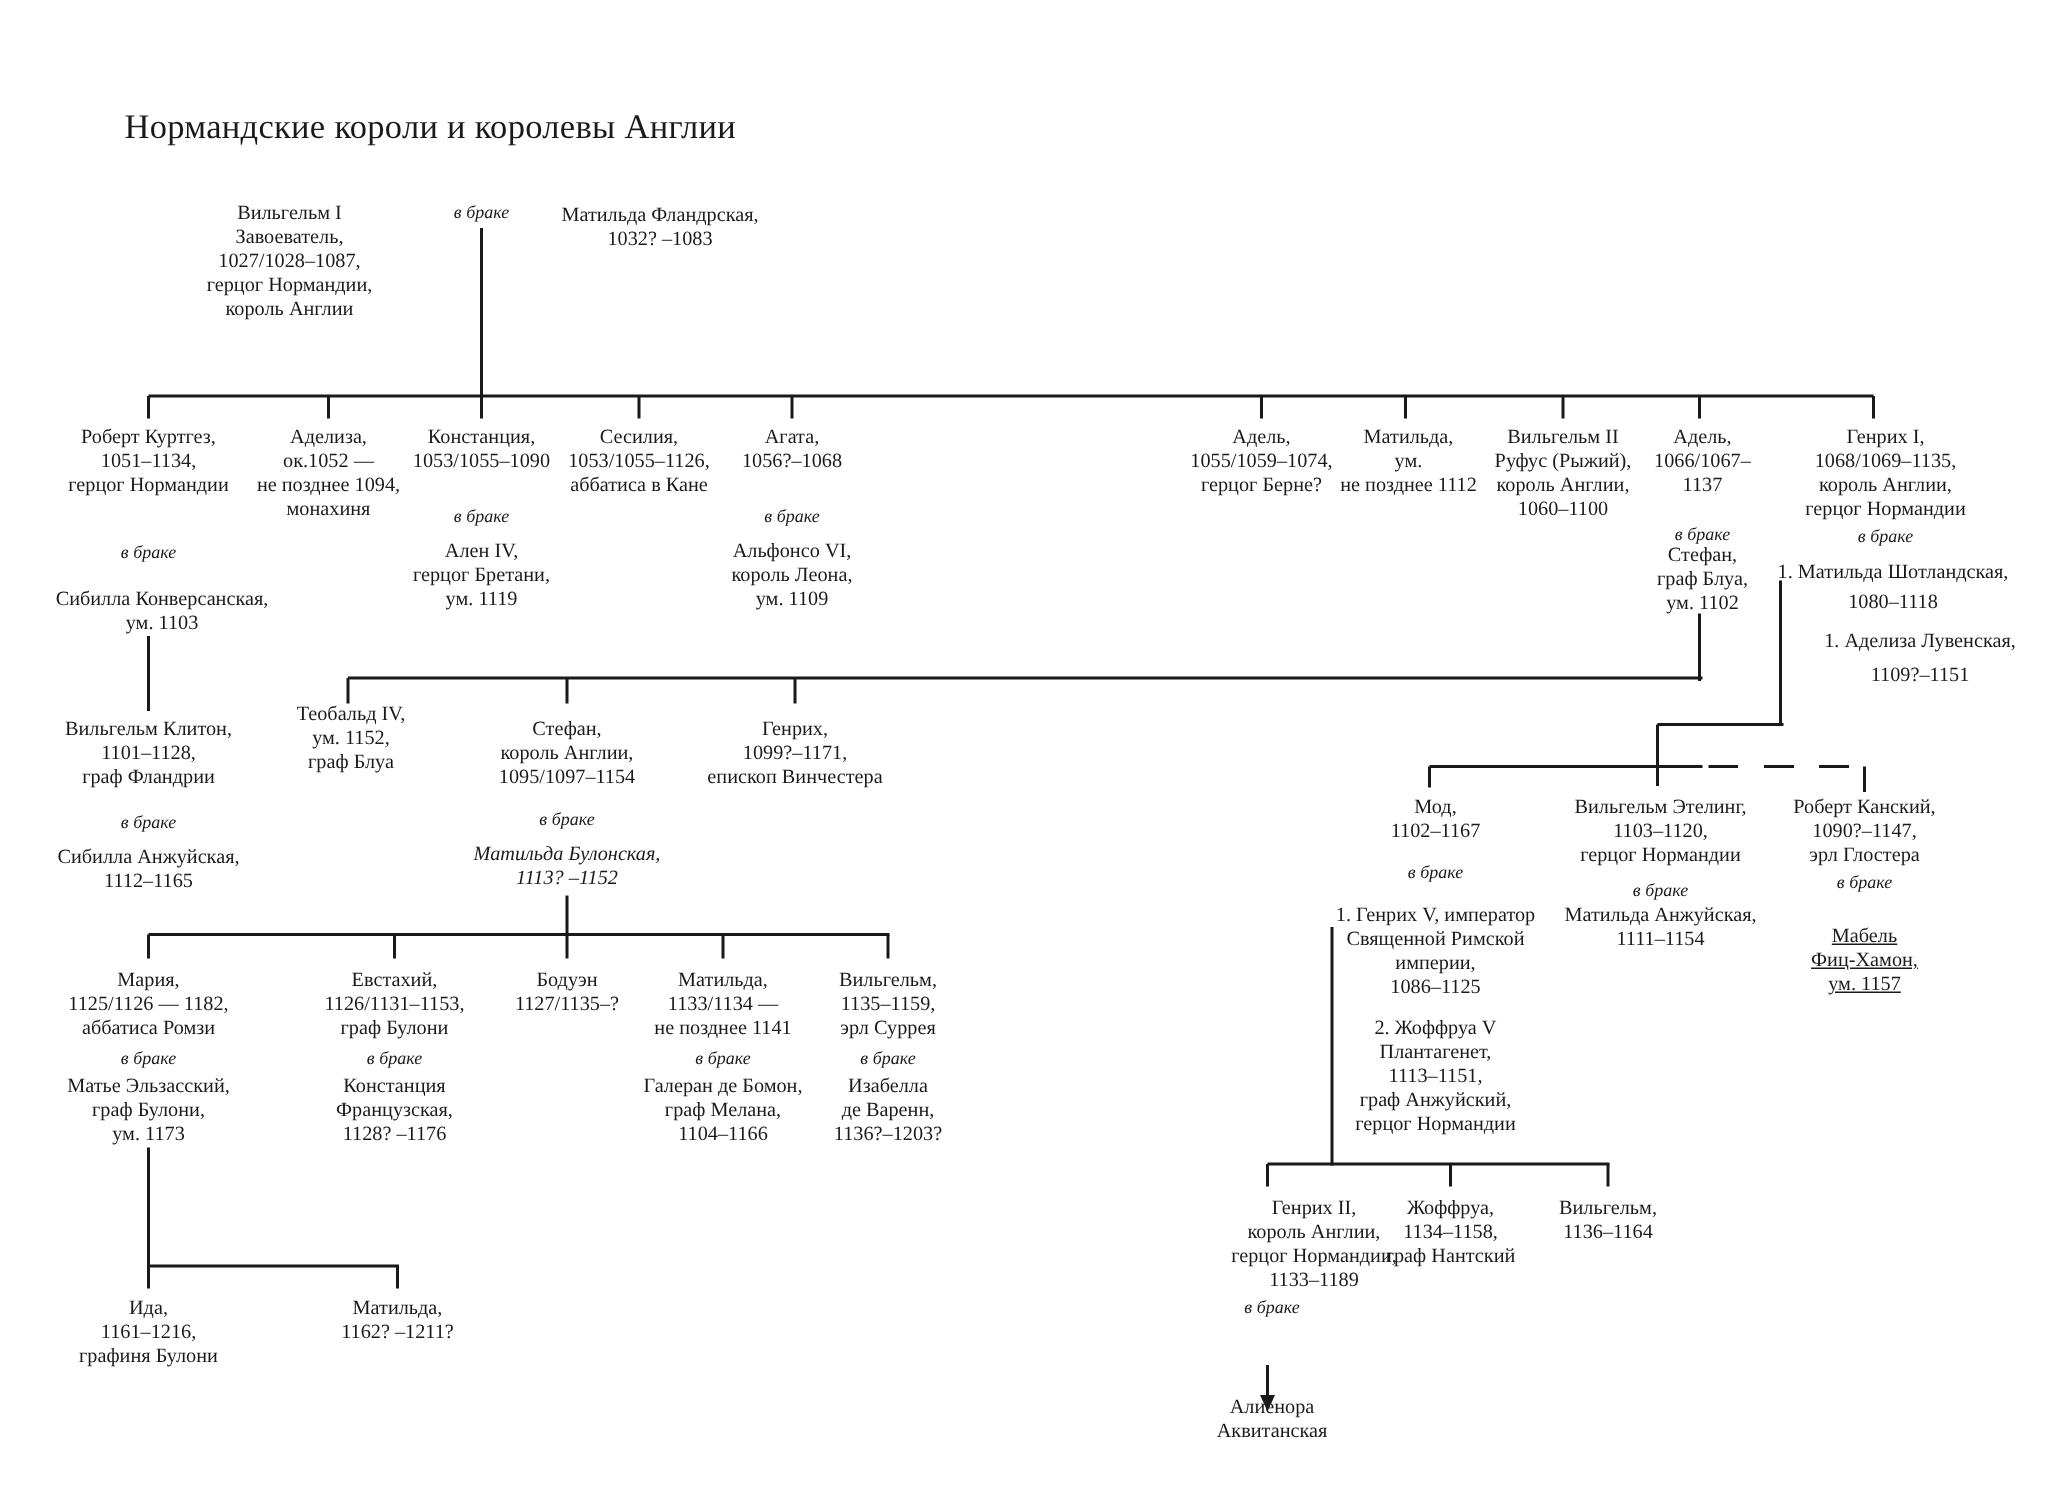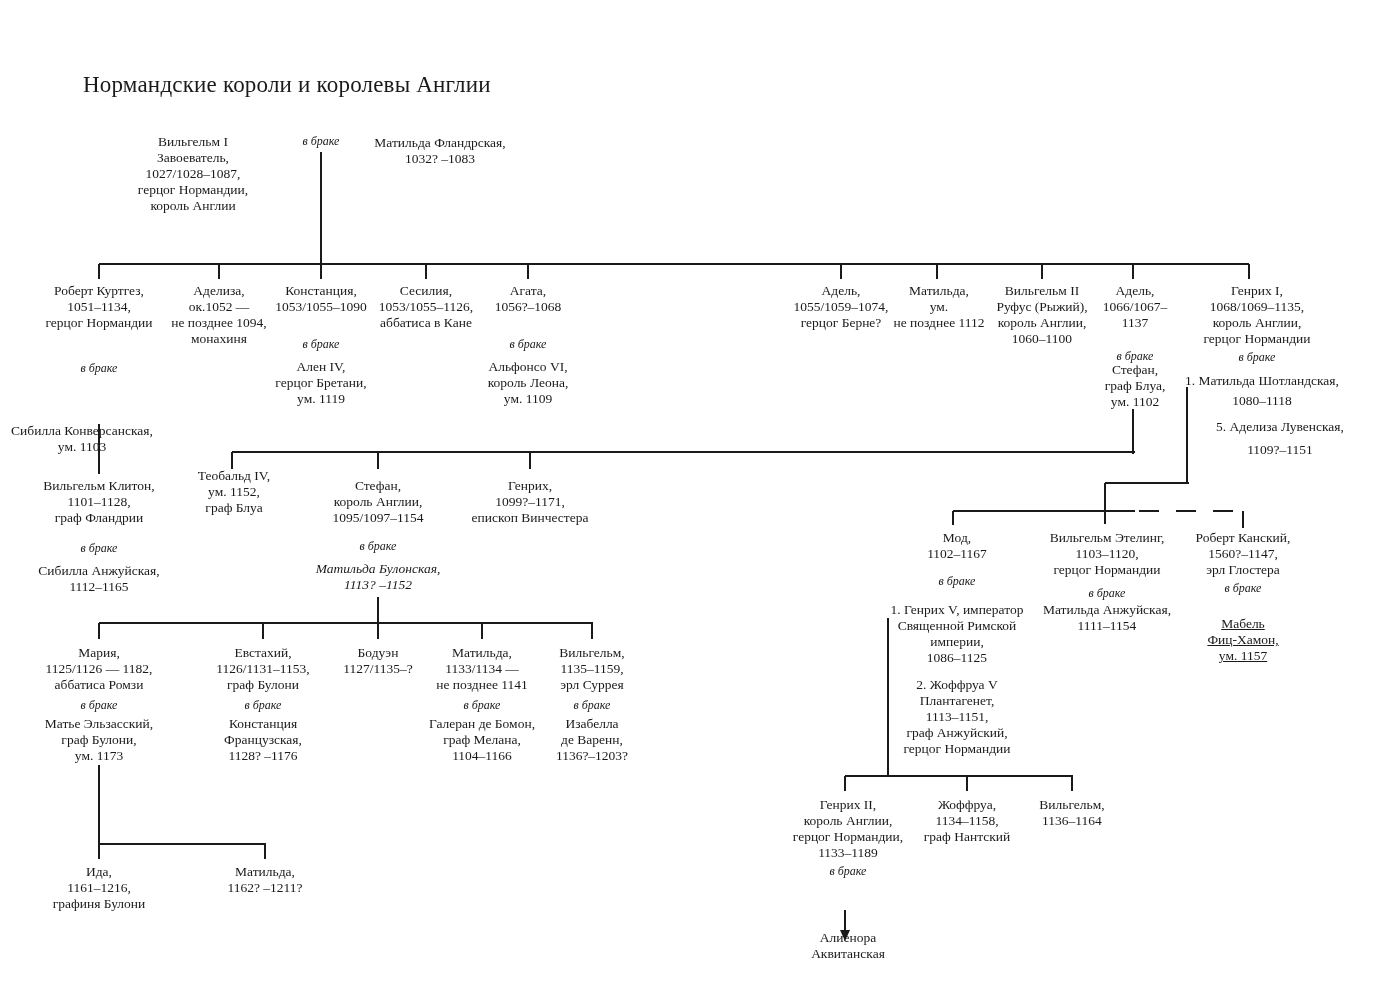--- a/index.html
+++ b/index.html
@@ -68,21 +68,21 @@
         <div>1032? –1083</div>
       </div>
       <div class="node" style="left: 99px; top: 283px;">
         <div>Роберт Куртгез,</div>
         <div>1051–1134,</div>
         <div>герцог Нормандии</div>
       </div>
       <div class="node marriage" style="left: 99px; top: 361px;">
         <div>в браке</div>
       </div>
-      <div class="node" style="left: 82px; top: 391px; margin-top: 32px;">
+      <div class="node" style="left: 108px; top: 391px;">
         <div>Сибилла Конверсанская,</div>
         <div>ум. 1103</div>
       </div>
       <div class="node" style="left: 219px; top: 283px;">
         <div>Аделиза,</div>
         <div>ок.1052 —</div>
         <div>не позднее 1094,</div>
         <div>монахиня</div>
       </div>
       <div class="node" style="left: 321px; top: 283px;">
@@ -150,21 +150,21 @@
         <div>герцог Нормандии</div>
       </div>
       <div class="node marriage" style="left: 1257px; top: 350px;">
         <div>в браке</div>
       </div>
       <div class="node" style="left: 1262px; top: 371px; line-height: 20px;">
         <div>1. Матильда Шотландская,</div>
         <div>1080–1118</div>
       </div>
       <div class="node" style="left: 1280px; top: 415px; line-height: 23px;">
-        <div>5. Аделиза Лувенская,</div>
+        <div>1. Аделиза Лувенская,</div>
         <div>1109?–1151</div>
       </div>
       <div class="node" style="left: 99px; top: 478px;">
         <div>Вильгельм Клитон,</div>
         <div>1101–1128,</div>
         <div>граф Фландрии</div>
       </div>
       <div class="node marriage" style="left: 99px; top: 541px;">
         <div>в браке</div>
       </div>
@@ -221,21 +221,21 @@
       </div>
       <div class="node marriage" style="left: 1107px; top: 586px;">
         <div>в браке</div>
       </div>
       <div class="node" style="left: 1107px; top: 602px;">
         <div>Матильда Анжуйская,</div>
         <div>1111–1154</div>
       </div>
       <div class="node" style="left: 1243px; top: 530px;">
         <div>Роберт Канский,</div>
-        <div>1560?–1147,</div>
+        <div>1090?–1147,</div>
         <div>эрл Глостера</div>
       </div>
       <div class="node marriage" style="left: 1243px; top: 581px;">
         <div>в браке</div>
       </div>
       <div class="node" style="left: 1243px; top: 616px; text-decoration: underline;">
         <div>Мабель</div>
         <div>Фиц-Хамон,</div>
         <div>ум. 1157</div>
       </div>
@@ -288,21 +288,21 @@
         <div>эрл Суррея</div>
       </div>
       <div class="node marriage" style="left: 592px; top: 698px;">
         <div>в браке</div>
       </div>
       <div class="node" style="left: 592px; top: 716px;">
         <div>Изабелла</div>
         <div>де Варенн,</div>
         <div>1136?–1203?</div>
       </div>
-      <div class="node" style="left: 848px; top: 797px;">
+      <div class="node" style="left: 876px; top: 797px;">
         <div>Генрих II,</div>
         <div>король Англии,</div>
         <div>герцог Нормандии,</div>
         <div>1133–1189</div>
       </div>
       <div class="node marriage" style="left: 848px; top: 864px;">
         <div>в браке</div>
       </div>
       <div class="node" style="left: 848px; top: 930px;">
         <div>Алиенора</div>

